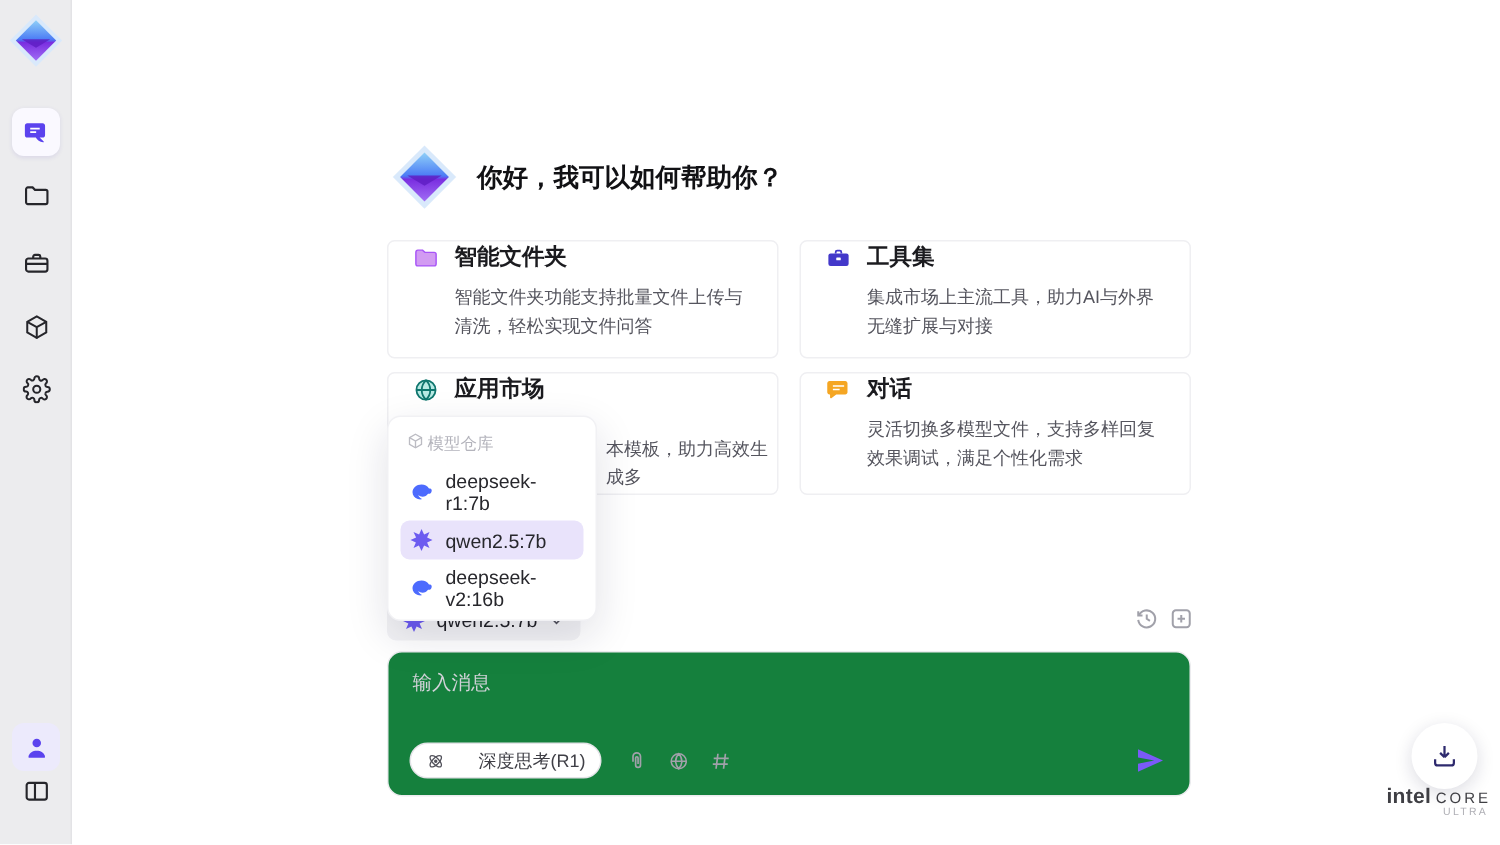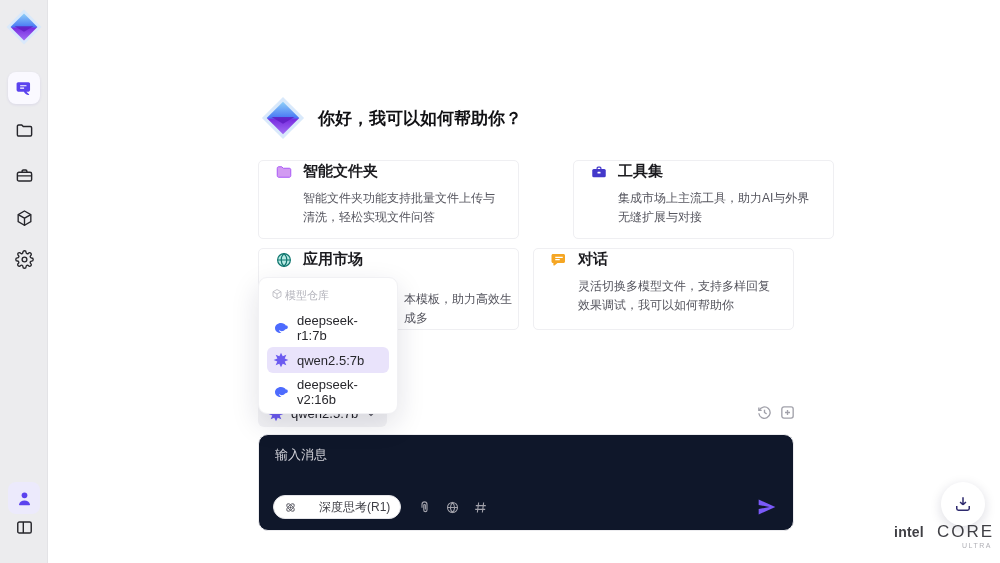--- a/index.html
+++ b/index.html
@@ -42,41 +42,41 @@
   
   .selector { position:absolute; left:258px; top:400px; height:27px; z-index:5;
     display:inline-flex; align-items:center; gap:7px; padding:0 10px;
     background:#f3f3f5; border-radius:6px; cursor:pointer; }
   .selector svg.qwen { width:16px; height:16px; }
   .selector .sel-label { font-size:13px; color:#1f1f24; }
   .selector svg.chev { width:12px; height:12px; }
   .top-action { position:absolute; top:404px; width:17px; height:17px; cursor:pointer; }
   
   .composer { position:absolute; left:258px; top:434px; width:536px; height:97px;
-    background:#0f172a; border:1px solid #ececef; border-radius:10px; }
+    background:#15803d; border:1px solid #ececef; border-radius:10px; }
   .composer .placeholder { position:absolute; left:16px; top:11px; font-size:13px; color:#d2d2d9; }
   .composer .bottom-row { position:absolute; left:14px; right:16px; bottom:11px;
     display:flex; align-items:center; }
   .deep-pill { display:inline-flex; align-items:center; gap:22px; height:24px; padding:0 10px;
     border:1px solid #e4e4e8; border-radius:13px; font-size:12px; color:#3f3f46;
     background:#fff; cursor:pointer; }
   .deep-pill svg { width:13px; height:13px; }
   .mini-icon { width:15px; height:15px; cursor:pointer; }
   .mini-icon.first { margin-left:16px; }
   .mini-icon + .mini-icon { margin-left:13px; }
   .send-btn { margin-left:auto; width:20px; height:20px; cursor:pointer; }
   
   .fab { position:absolute; left:941px; top:482px; width:44px; height:44px; border-radius:50%;
     background:#fff; box-shadow:0 3px 12px rgba(20,20,60,.15);
     display:flex; align-items:center; justify-content:center; cursor:pointer; }
   .fab svg { width:20px; height:20px; }
   .intel-badge { position:absolute; left:928px; top:522px; width:66px; text-align:center; }
   .intel-row { display:flex; align-items:baseline; justify-content:flex-end; gap:3px; }
   .intel-word { font-size:14px; font-weight:700; color:#3f3f44; letter-spacing:.2px; }
-  .core-word { font-size:17px; font-weight:400; color:#3f3f44; letter-spacing:2px; text-transform:uppercase;margin-left:10px; }
+  .core-word { font-size:10px; font-weight:400; color:#3f3f44; letter-spacing:2px; text-transform:uppercase; }
   .tier-word { display:block; font-size:7px; color:#b0b0b6; letter-spacing:1.5px; text-transform:uppercase; text-align:right; margin-right:2px; }
 </style>
 </head>
 <body>
 
 <div class="frame">
 
   <div class="sidebar">
     <svg class="s-logo" viewBox="0 0 48 48">
       <defs>
@@ -153,21 +153,21 @@
   <div class="card" style="left:258px; top:160px; height:79px;">
     <div class="card-head">
       <svg viewBox="0 0 24 24">
         <path fill="#d29bf2" stroke="#a855f7" stroke-width="1.3" d="M3 7c0-1.1.8-2 1.8-2H9l2 2h8.2c1 0 1.8.8 1.8 1.8V17c0 1.1-.8 2-1.8 2H4.8C3.8 19 3 18.1 3 17z"></path>
       </svg>
       <span class="card-title">智能文件夹</span>
     </div>
     <div class="card-desc">智能文件夹功能支持批量文件上传与清洗，轻松实现文件问答</div>
   </div>
 
-  <div class="card" style="left:533px; top:160px; height:79px;margin-left:40px;">
+  <div class="card" style="left:533px; top:160px; height:79px;">
     <div class="card-head">
       <svg viewBox="0 0 24 24">
         <rect x="3" y="8" width="18" height="11" rx="2" fill="#4338ca"></rect>
         <path d="M9.5 8V6.8c0-.7.6-1.3 1.3-1.3h2.4c.7 0 1.3.6 1.3 1.3V8" stroke="#4338ca" stroke-width="1.6" fill="none"></path>
         <rect x="10" y="11.5" width="4" height="2.6" rx="0.6" fill="#fff"></rect>
       </svg>
       <span class="card-title">工具集</span>
     </div>
     <div class="card-desc">集成市场上主流工具，助力AI与外界无缝扩展与对接</div>
   </div>
@@ -184,21 +184,21 @@
   </div>
 
   <div class="card" style="left:533px; top:248px; height:82px;">
     <div class="card-head">
       <svg viewBox="0 0 24 24">
         <path fill="#f5a623" d="M4 4h14c1.1 0 2 .9 2 2v8c0 1.1-.9 2-2 2h-8l-4.1 3.2c-.5.4-1.4 0-1.4-.6V16H4c-1.1 0-2-.9-2-2V6c0-1.1.9-2 2-2z"></path>
         <path stroke="#fff" stroke-width="1.4" fill="none" d="M7 8.5h10M7 11.5h6"></path>
       </svg>
       <span class="card-title">对话</span>
     </div>
-    <div class="card-desc">灵活切换多模型文件，支持多样回复效果调试，我可以如何帮助你</div>
+    <div class="card-desc">灵活切换多模型文件，支持多样回复效果调试，满足个性化需求</div>
   </div>
 
   <div class="dropdown">
     <div class="dd-header">
       <svg viewBox="0 0 24 24" fill="none" stroke="#bcbcc3" stroke-width="1.8">
         <path d="M12 3l8 4.5v9L12 21l-8-4.5v-9z"></path>
           <path d="M4 7.5L12 12l8-4.5M12 12v9"></path>
       </svg>
       <span>模型仓库</span>
     </div>

